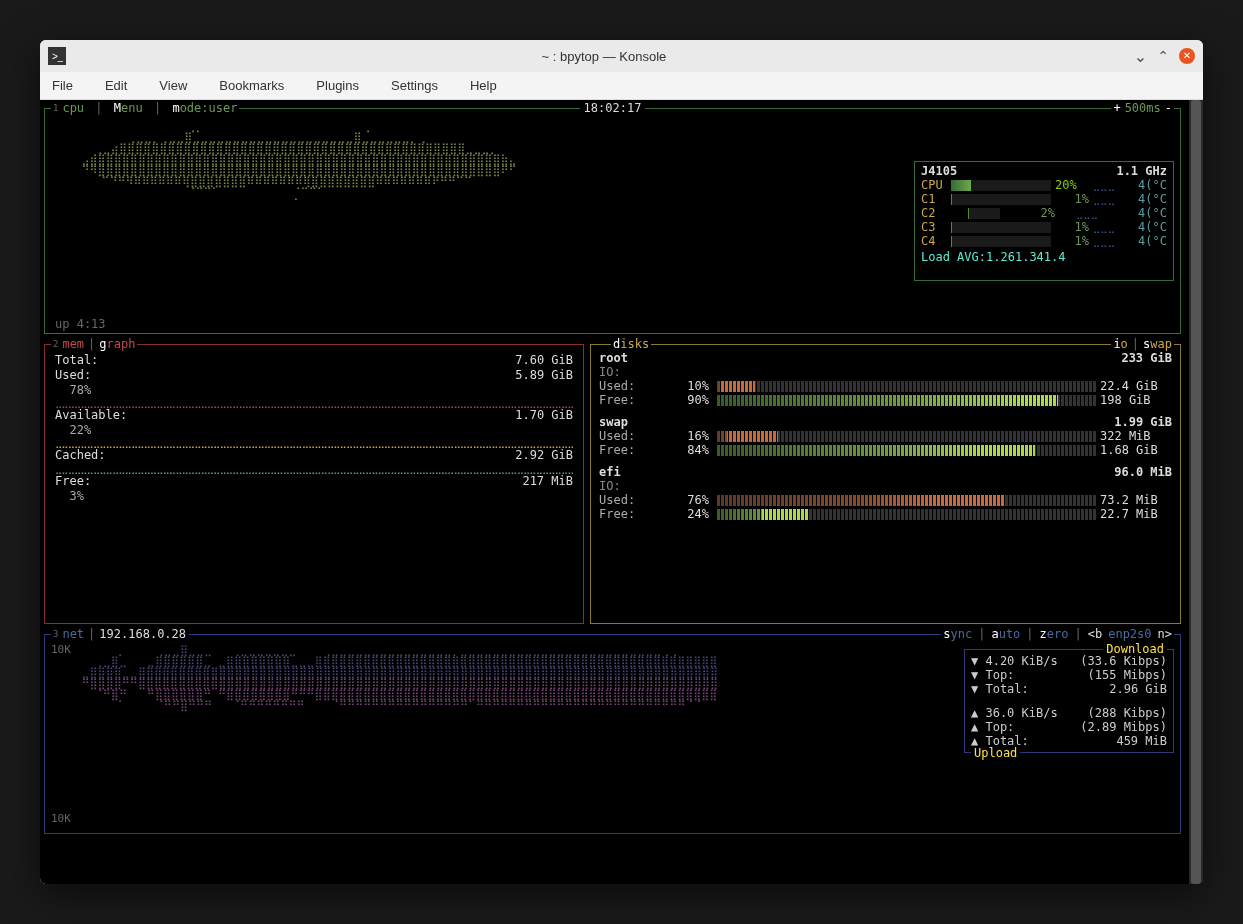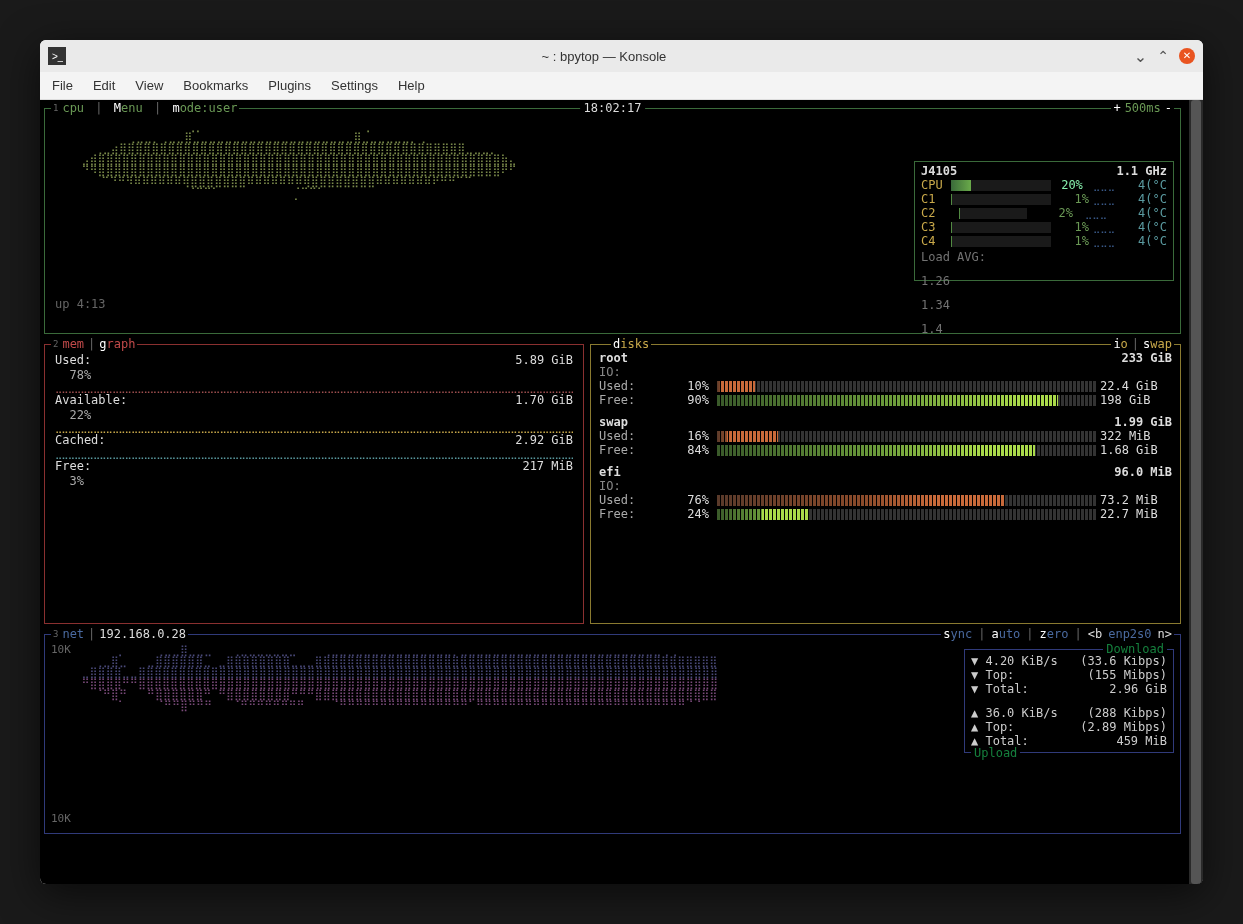--- a/index.html
+++ b/index.html
@@ -36,21 +36,21 @@
 .titlebar .icon-box svg { width:12px; height:12px; }
 .titlebar .title { flex:1; text-align:center; color:#333; }
 .titlebar .ctrls { display:flex; gap:10px; align-items:center; }
 .titlebar .ctrls span { cursor:pointer; }
 .close-btn { width:16px; height:16px; border-radius:50%; background:#e95420; display:flex;align-items:center;justify-content:center;color:#fff;font-size:10px;line-height:1; }
 .menubar {
   height: 28px;
   background: #f4f4f4;
   display:flex;
   align-items:center;
-  gap: 20px;
+  gap: 32px;
   padding: 0 12px;
   font-family: -apple-system, sans-serif;
   font-size: 13px;
   color:#333;
   border-bottom:1px solid #ddd;
 }
 .menubar span { cursor:pointer; }
 .terminal {
   flex:1;
   background: #000;
@@ -132,25 +132,25 @@
 .disk-content { padding: 6px 8px; font-size:12px; color:#ddd; }
 .disk-section { margin-bottom:8px; }
 .disk-row { display:flex; align-items:center; gap:4px; }
 .disk-row .label { width:80px; color:#aaa; }
 .disk-row .pct { width:26px; text-align:right; margin-right:4px; }
 .disk-row .barwrap { flex:1; height:11px; position:relative; }
 .disk-row .val { width:72px; text-align:left; }
 .disk-head { display:flex; justify-content:space-between; color:#ddd; font-weight:bold; }
 .net-content { position:relative; height:100%; }
 .net-stats { position:absolute; right:6px; top:14px; width:210px; border:1px solid #303a7a; padding:4px 6px; font-size:12px; color:#ccc; }
-.net-stats .hdr { position:absolute; top:-8px; background:#000; padding:0 3px; color:#15803d; }
+.net-stats .hdr { position:absolute; top:-8px; background:#000; padding:0 3px; color:#fde047; }
 .net-stats .row { display:flex; justify-content:space-between; }
 .net-graph { position:absolute; left:10px; top:10px; right:230px; bottom:10px; overflow:hidden; }
 .net-scale { position:absolute; left:6px; color:#666; font-size:11px; }
-.uptime { position:absolute; left:10px; bottom:22px; color:#666; font-size:12px; }
+.uptime { position:absolute; left:10px; bottom:2px; color:#666; font-size:12px; }
 .tick-bar {
   height:11px;
   background-image: repeating-linear-gradient(90deg, currentColor 0 3px, transparent 3px 4px);
 }
 </style>
 </head>
 <body>
 
 <div class="window">
 
@@ -213,34 +213,34 @@
           <div class="row" style="justify-content:space-between; color:#ddd; font-weight:bold;">
             <span>J4105</span>
             <span>1.1 GHz</span>
           </div>
           <div id="cpu-rows">
               <div class="row" style="align-items: center; gap: 4px; color: rgb(204, 204, 204);">
                 <span style="width:26px;color:#c9a94a;">CPU</span>
                 <span style="flex:1;height:11px;position:relative;background:#1a1a1a;">
                   <span style="position:absolute;left:0;top:0;bottom:0;width:20%;background:linear-gradient(90deg,#3a6a3a,#6aaa4a);" class="tick-bar"></span>
                 </span>
-                <span style="width:34px;text-align:center;color:#86efac;">20%</span>
+                <span style="width:34px;text-align:left;color:#84cc16;">20%</span>
                 <span style="width:30px;color:#3a5a8a;font-size:10px;">⣀⣀⣀</span>
                 <span style="width:40px;text-align:right;color:#5a9aa0;">4(°C</span>
               </div>
               <div class="row" style="align-items: center; gap: 4px; color: rgb(204, 204, 204);">
                 <span style="width:26px;color:#c9a94a;">C1</span>
                 <span style="flex:1;height:11px;position:relative;background:#1a1a1a;">
                   <span style="position:absolute;left:0;top:0;bottom:0;width:1%;background:linear-gradient(90deg,#3a6a3a,#6aaa4a);" class="tick-bar"></span>
                 </span>
                 <span style="width:34px;text-align:right;color:#6a9955;">1%</span>
                 <span style="width:30px;color:#3a5a8a;font-size:10px;">⣀⣀⣀</span>
                 <span style="width:40px;text-align:right;color:#5a9aa0;">4(°C</span>
               </div>
-              <div class="row" style="align-items: center; gap: 12px; color: rgb(204, 204, 204);">
+              <div class="row" style="align-items: center; gap: 21px; color: rgb(204, 204, 204);">
                 <span style="width:26px;color:#c9a94a;">C2</span>
                 <span style="flex:1;height:11px;position:relative;background:#1a1a1a;">
                   <span style="position:absolute;left:0;top:0;bottom:0;width:2%;background:linear-gradient(90deg,#3a6a3a,#6aaa4a);" class="tick-bar"></span>
                 </span>
                 <span style="width:34px;text-align:right;color:#6a9955;">2%</span>
                 <span style="width:30px;color:#3a5a8a;font-size:10px;">⣀⣀⣀</span>
                 <span style="width:40px;text-align:right;color:#5a9aa0;">4(°C</span>
               </div>
               <div class="row" style="align-items: center; gap: 4px; color: rgb(204, 204, 204);">
                 <span style="width:26px;color:#c9a94a;">C3</span>
@@ -254,39 +254,43 @@
               <div class="row" style="align-items: center; gap: 4px; color: rgb(204, 204, 204);">
                 <span style="width:26px;color:#c9a94a;">C4</span>
                 <span style="flex:1;height:11px;position:relative;background:#1a1a1a;">
                   <span style="position:absolute;left:0;top:0;bottom:0;width:1%;background:linear-gradient(90deg,#3a6a3a,#6aaa4a);" class="tick-bar"></span>
                 </span>
                 <span style="width:34px;text-align:right;color:#6a9955;">1%</span>
                 <span style="width:30px;color:#3a5a8a;font-size:10px;">⣀⣀⣀</span>
                 <span style="width:40px;text-align:right;color:#5a9aa0;">4(°C</span>
               </div>
             </div>
-          <div class="row" style="color:#737373; gap:10px; margin-top:2px;flex-direction:column;">
+          <div class="row" style="color:#5eead4; margin-top:2px;">
             <span>Load AVG:</span>
             <span>1.26</span>
             <span>1.34</span>
             <span>1.4</span>
           </div>
         </div>
 
         <div class="uptime">up 4:13</div>
       </div>
 
       <div id="mem-box" class="box border-red">
         <div class="box-title" style="left:6px;">
           <span class="c-dim superscript">2</span>
           <span class="c-red">mem</span>
           <span class="c-dim">|</span>
           <span><span class="hl">g</span><span class="c-red">raph</span></span>
         </div>
         <div class="mem-content">
+          <div class="line">
+              <span>Total:</span>
+              <span>7.60 GiB</span>
+            </div>
           <div class="line">
               <span>Used:</span>
               <span>5.89 GiB</span>
             </div>
           <div style="color:#aaa;">&nbsp;&nbsp;<span>78%</span></div>
           <div class="mem-sparkline" style="color:#a05050;">⣀⣀⣀⣀⣀⣀⣀⣀⣀⣀⣀⣀⣀⣀⣀⣀⣀⣀⣀⣀⣀⣀⣀⣀⣀⣀⣀⣀⣀⣀⣀⣀⣀⣀⣀⣀⣀⣀⣀⣀⣀⣀⣀⣀⣀⣀⣀⣀⣀⣀⣀⣀⣀⣀⣀⣀⣀⣀⣀⣀⣀⣀⣀⣀⣀⣀⣀⣀⣀⣀⣀⣀⣀⣀⣀⣀⣀⣀⣀⣀⣀⣀⣀⣀⣀⣀⣀⣀⣀⣀⣀⣀⣀⣀⣀⣀⣀⣀⣀⣀⣀⣀⣀⣀⣀⣀</div>
           <div class="line">
               <span>Available:</span>
               <span>1.70 GiB</span>
             </div>

